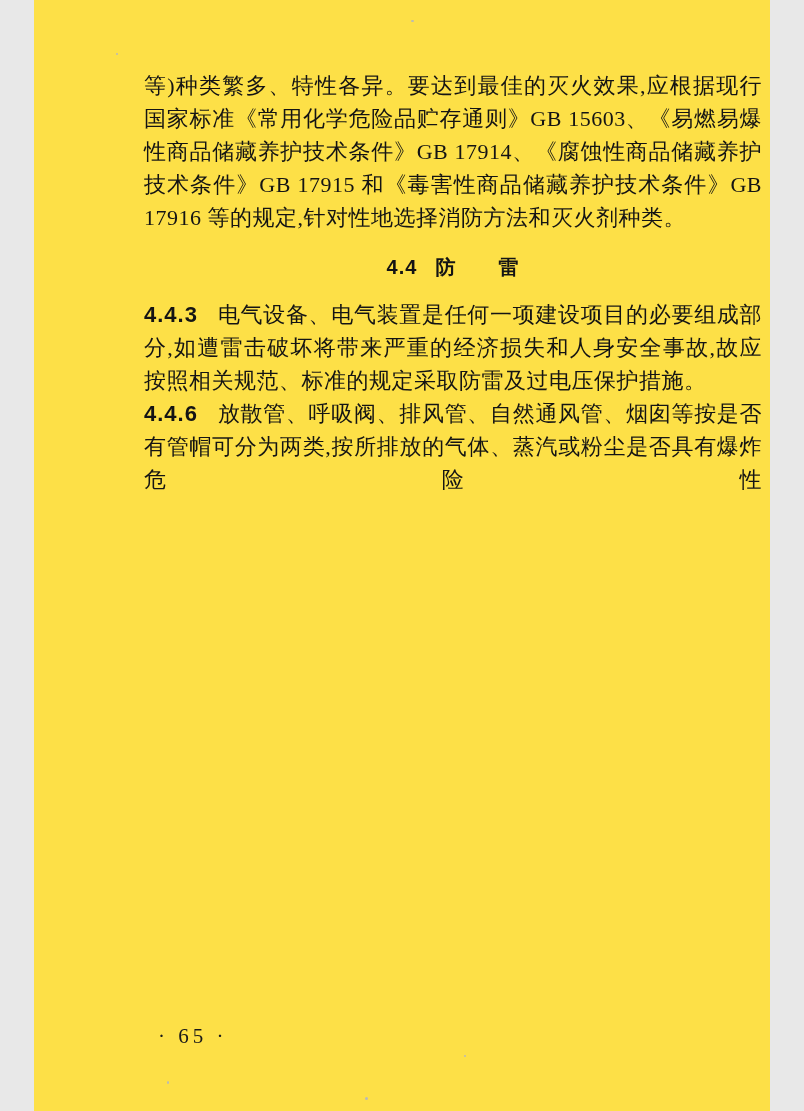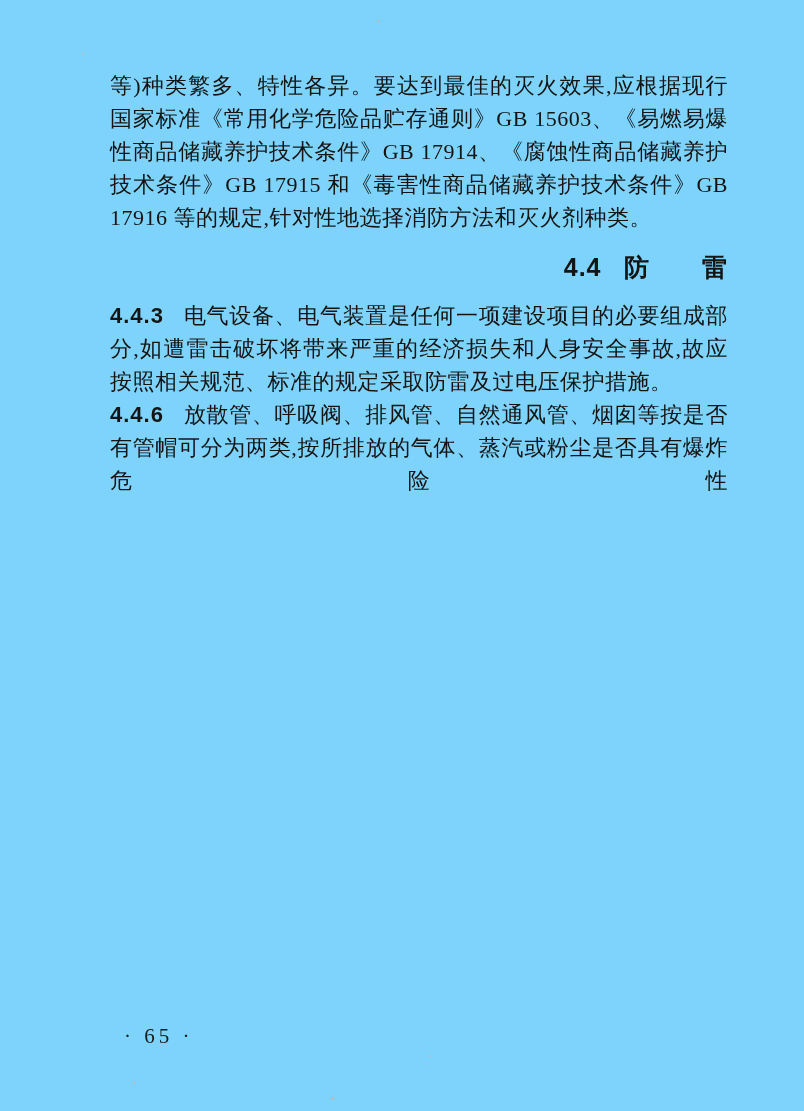--- a/index.html
+++ b/index.html
@@ -2,24 +2,24 @@
 <html lang="zh"><head>
 <meta charset="utf-8">
 <style>
   html, body {
     margin: 0;
     padding: 0;
     background: #e8e8e8;
   }
   .page {
     position: relative;
-    width: 804px;
+    width: 736px;
     height: 1111px;
     margin: 0 auto;
-    background: #7dd3fc;
+    background: #fde047;
     overflow: hidden;
     font-family: "Liberation Serif", "DejaVu Serif", serif;
     color: #141414;
   }
   .text-block {
     position: absolute;
     left: 110px;
     top: 69px;
     width: 618px;
   }
@@ -37,24 +37,24 @@
     text-indent: 2em;
   }
   .clause-num {
     font-weight: bold;
     font-family: "Liberation Sans", "DejaVu Sans", sans-serif;
     margin-right: 0.9em;
     letter-spacing: 1px;
   }
   .section-heading {
     margin: 15px 0 13px 0;
-    font-size: 25px;
+    font-size: 20px;
     line-height: 36px;
     font-weight: bold;
-    text-align: right;
+    text-align: center;
     letter-spacing: 1px;
   }
   .section-heading .h-num {
     font-family: "Liberation Sans", "DejaVu Sans", sans-serif;
     margin-right: 0.9em;
   }
   .page-number {
     position: absolute;
     left: 124px;
     top: 1024px;

